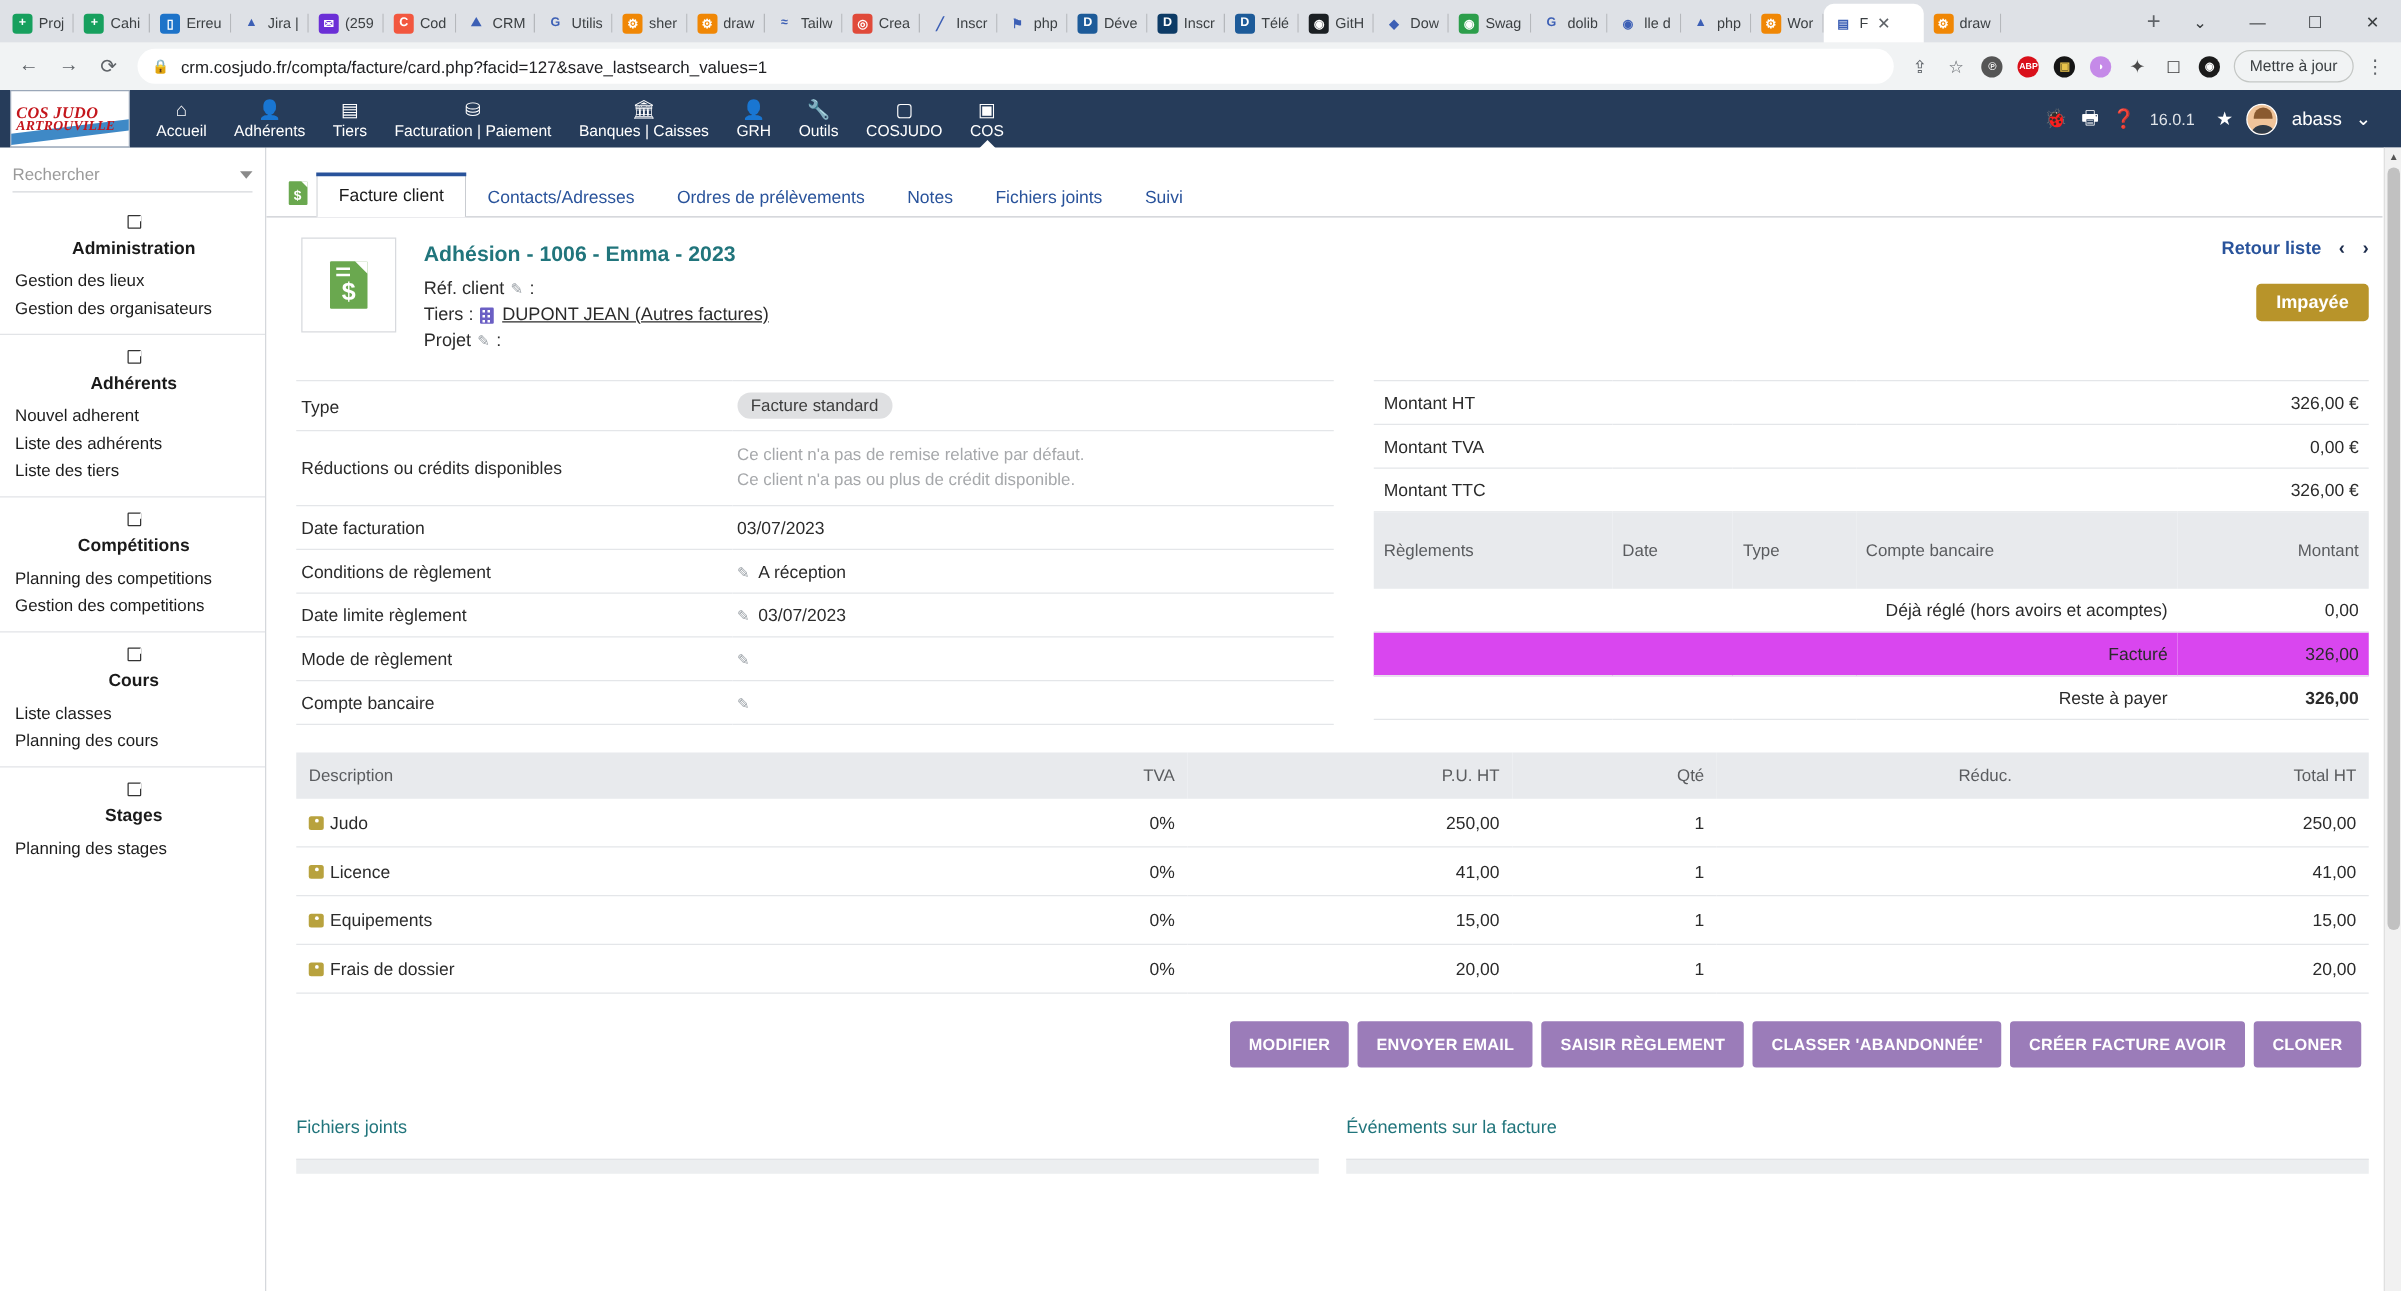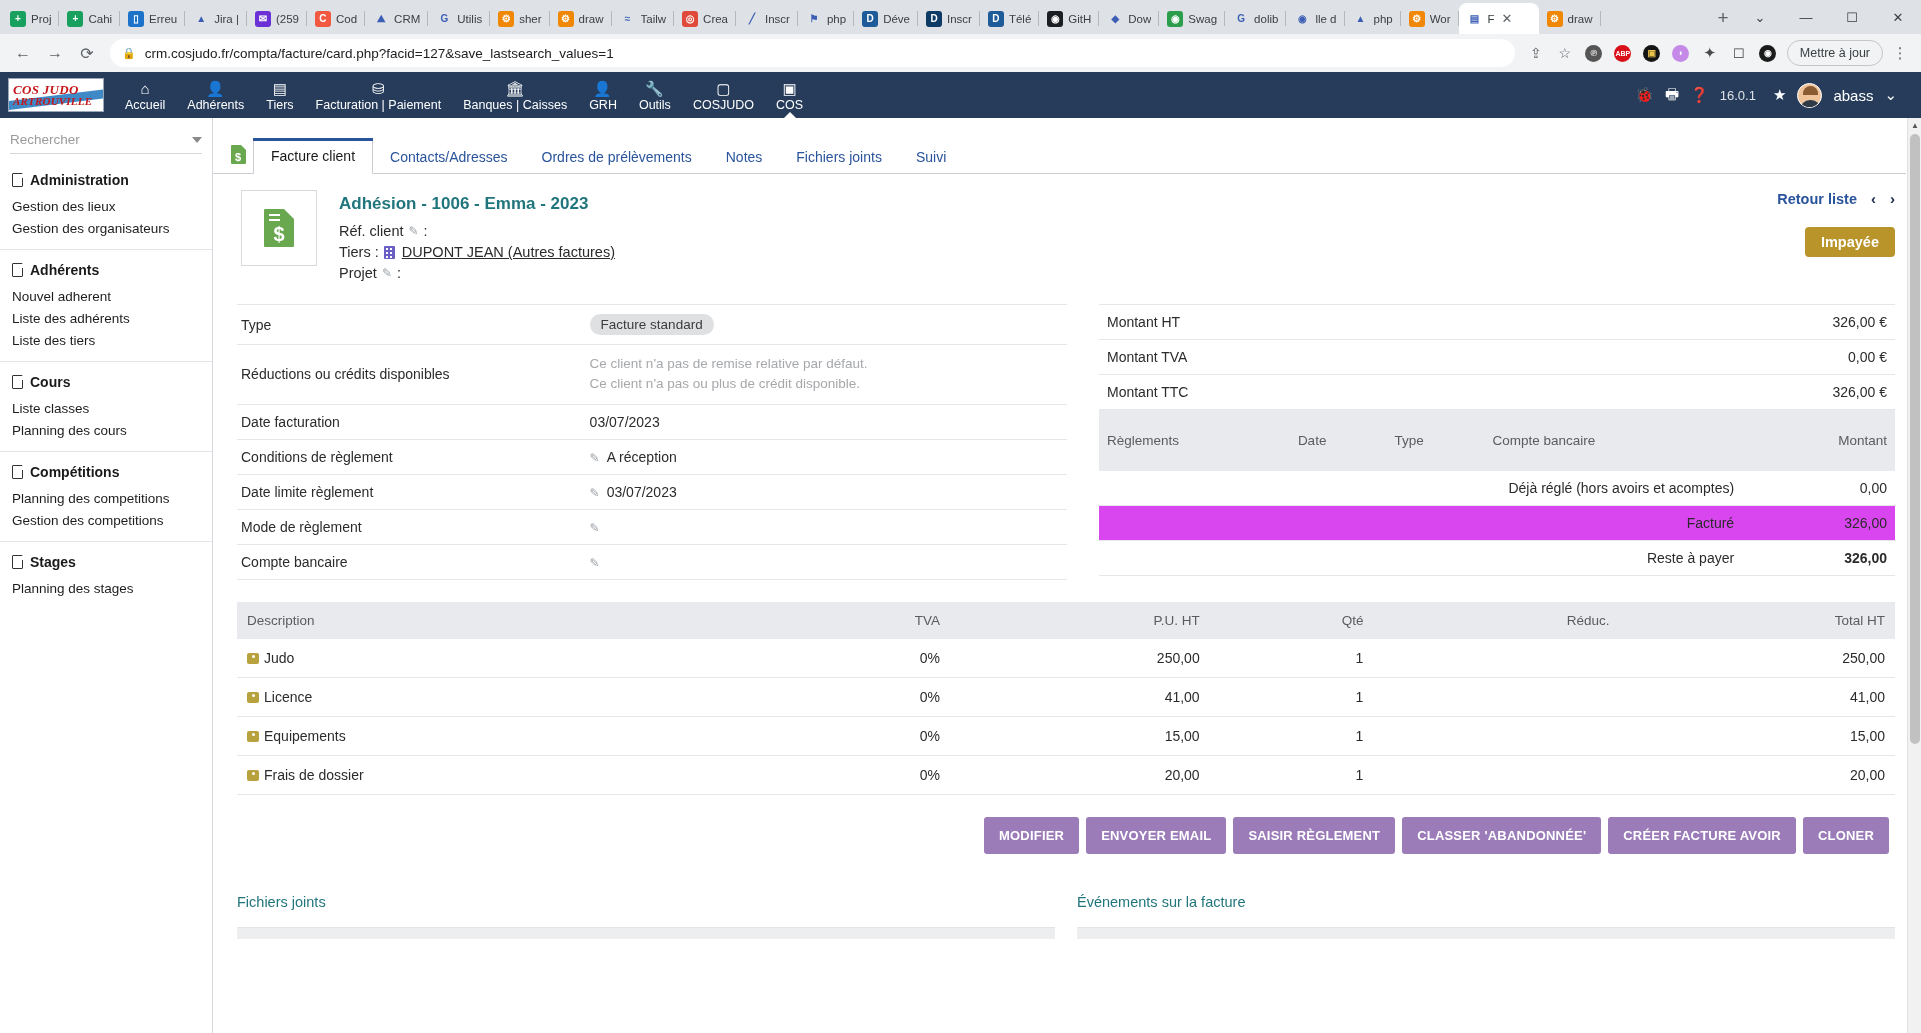--- a/index.html
+++ b/index.html
@@ -145,21 +145,21 @@
   
   .app-header {
     height: 46px;
     background: #263c5a;
     display: flex;
     align-items: center;
     padding-left: 8px;
     position: relative;
   }
   .logo {
-    width: 96px; height: 34px;
+    width: 96px; height: 46px;
     background: #ffffff;
     border: 1px solid #9aa7b8;
     display: flex; flex-direction: column;
     justify-content: center;
     padding: 2px 4px;
     flex: 0 0 auto;
     position: relative;
     overflow: hidden;
   }
   .logo .l1 { font-family: "Liberation Serif", serif; font-size: 13px; font-weight: bold; font-style: italic; color: #c4161c; line-height: 1; letter-spacing: .3px; }
@@ -258,20 +258,21 @@
     flex: 0 0 auto;
   }
   .side-group { padding: 0 0 2px 0; }
   .side-group + .side-group { border-top: 1px solid #e2e4e7; margin-top: 8px; padding-top: 10px; }
   .side-head {
     display: flex; align-items: center; gap: 7px;
     padding: 2px 10px 7px 12px;
     font-weight: bold;
     font-size: 14px;
     color: #1a1a1a;
+    flex-direction: column;
   }
   .doc-icon {
     width: 11px; height: 14px;
     border: 1.4px solid #333;
     position: relative;
     flex: 0 0 11px;
     border-radius: 1px;
   }
   .doc-icon::after {
     content:""; position:absolute; right:-1px; top:-1px;
@@ -782,32 +783,32 @@
             <span class="doc-icon"></span>
             <span>Adhérents</span>
           </div>
           <a class="side-link" href="#">Nouvel adherent</a>
           <a class="side-link" href="#">Liste des adhérents</a>
           <a class="side-link" href="#">Liste des tiers</a>
         </div>
         <div class="side-group">
           <div class="side-head">
             <span class="doc-icon"></span>
+            <span>Compétitions</span>
+          </div>
+          <a class="side-link" href="#">Planning des competitions</a>
+          <a class="side-link" href="#">Gestion des competitions</a>
+        </div>
+        <div class="side-group">
+          <div class="side-head">
+            <span class="doc-icon"></span>
             <span>Cours</span>
           </div>
           <a class="side-link" href="#">Liste classes</a>
           <a class="side-link" href="#">Planning des cours</a>
-        </div>
-        <div class="side-group">
-          <div class="side-head">
-            <span class="doc-icon"></span>
-            <span>Compétitions</span>
-          </div>
-          <a class="side-link" href="#">Planning des competitions</a>
-          <a class="side-link" href="#">Gestion des competitions</a>
         </div>
         <div class="side-group">
           <div class="side-head">
             <span class="doc-icon"></span>
             <span>Stages</span>
           </div>
           <a class="side-link" href="#">Planning des stages</a>
         </div>
       </div>
   </div>

